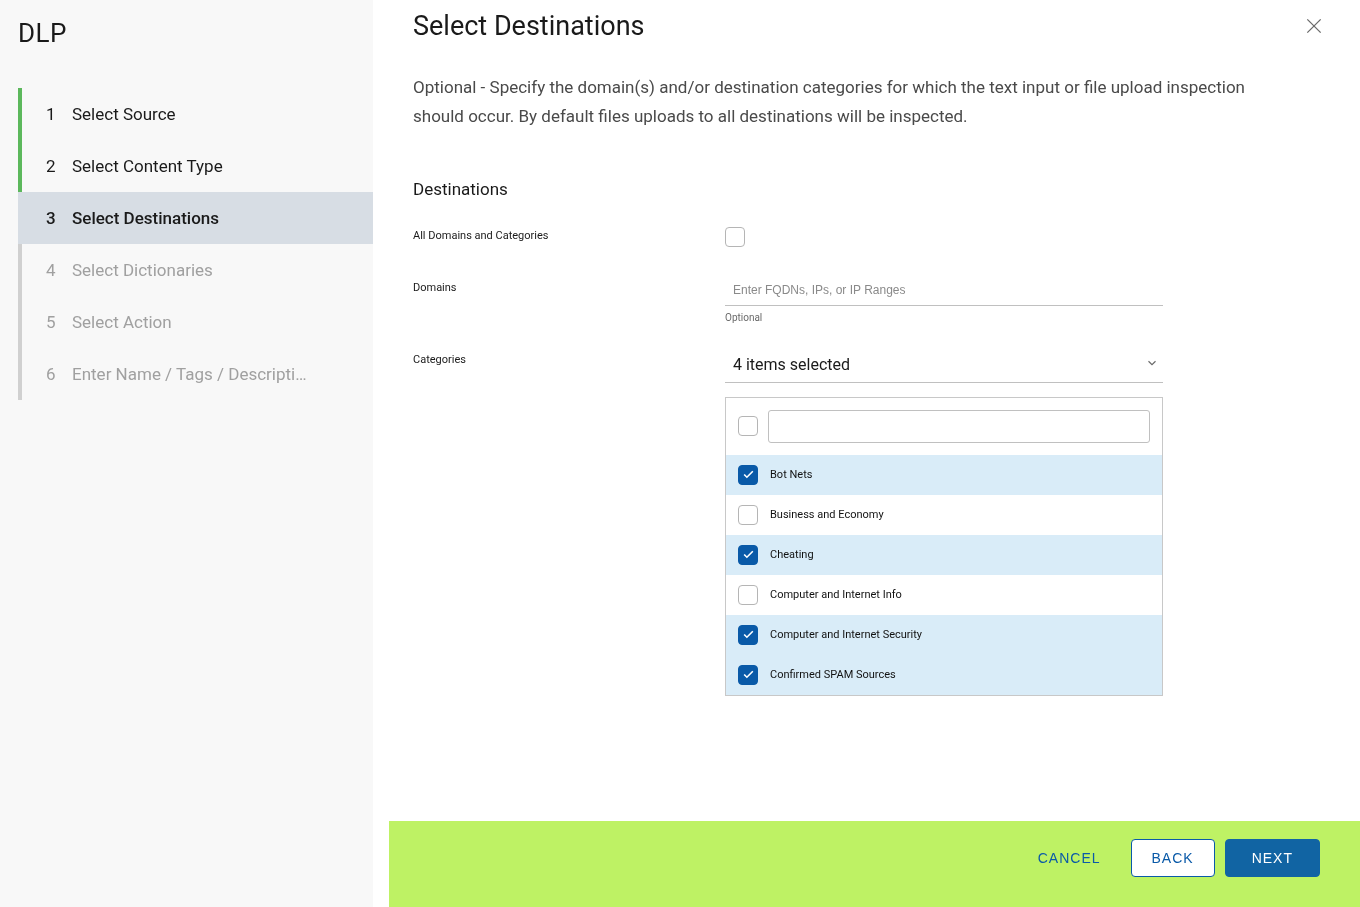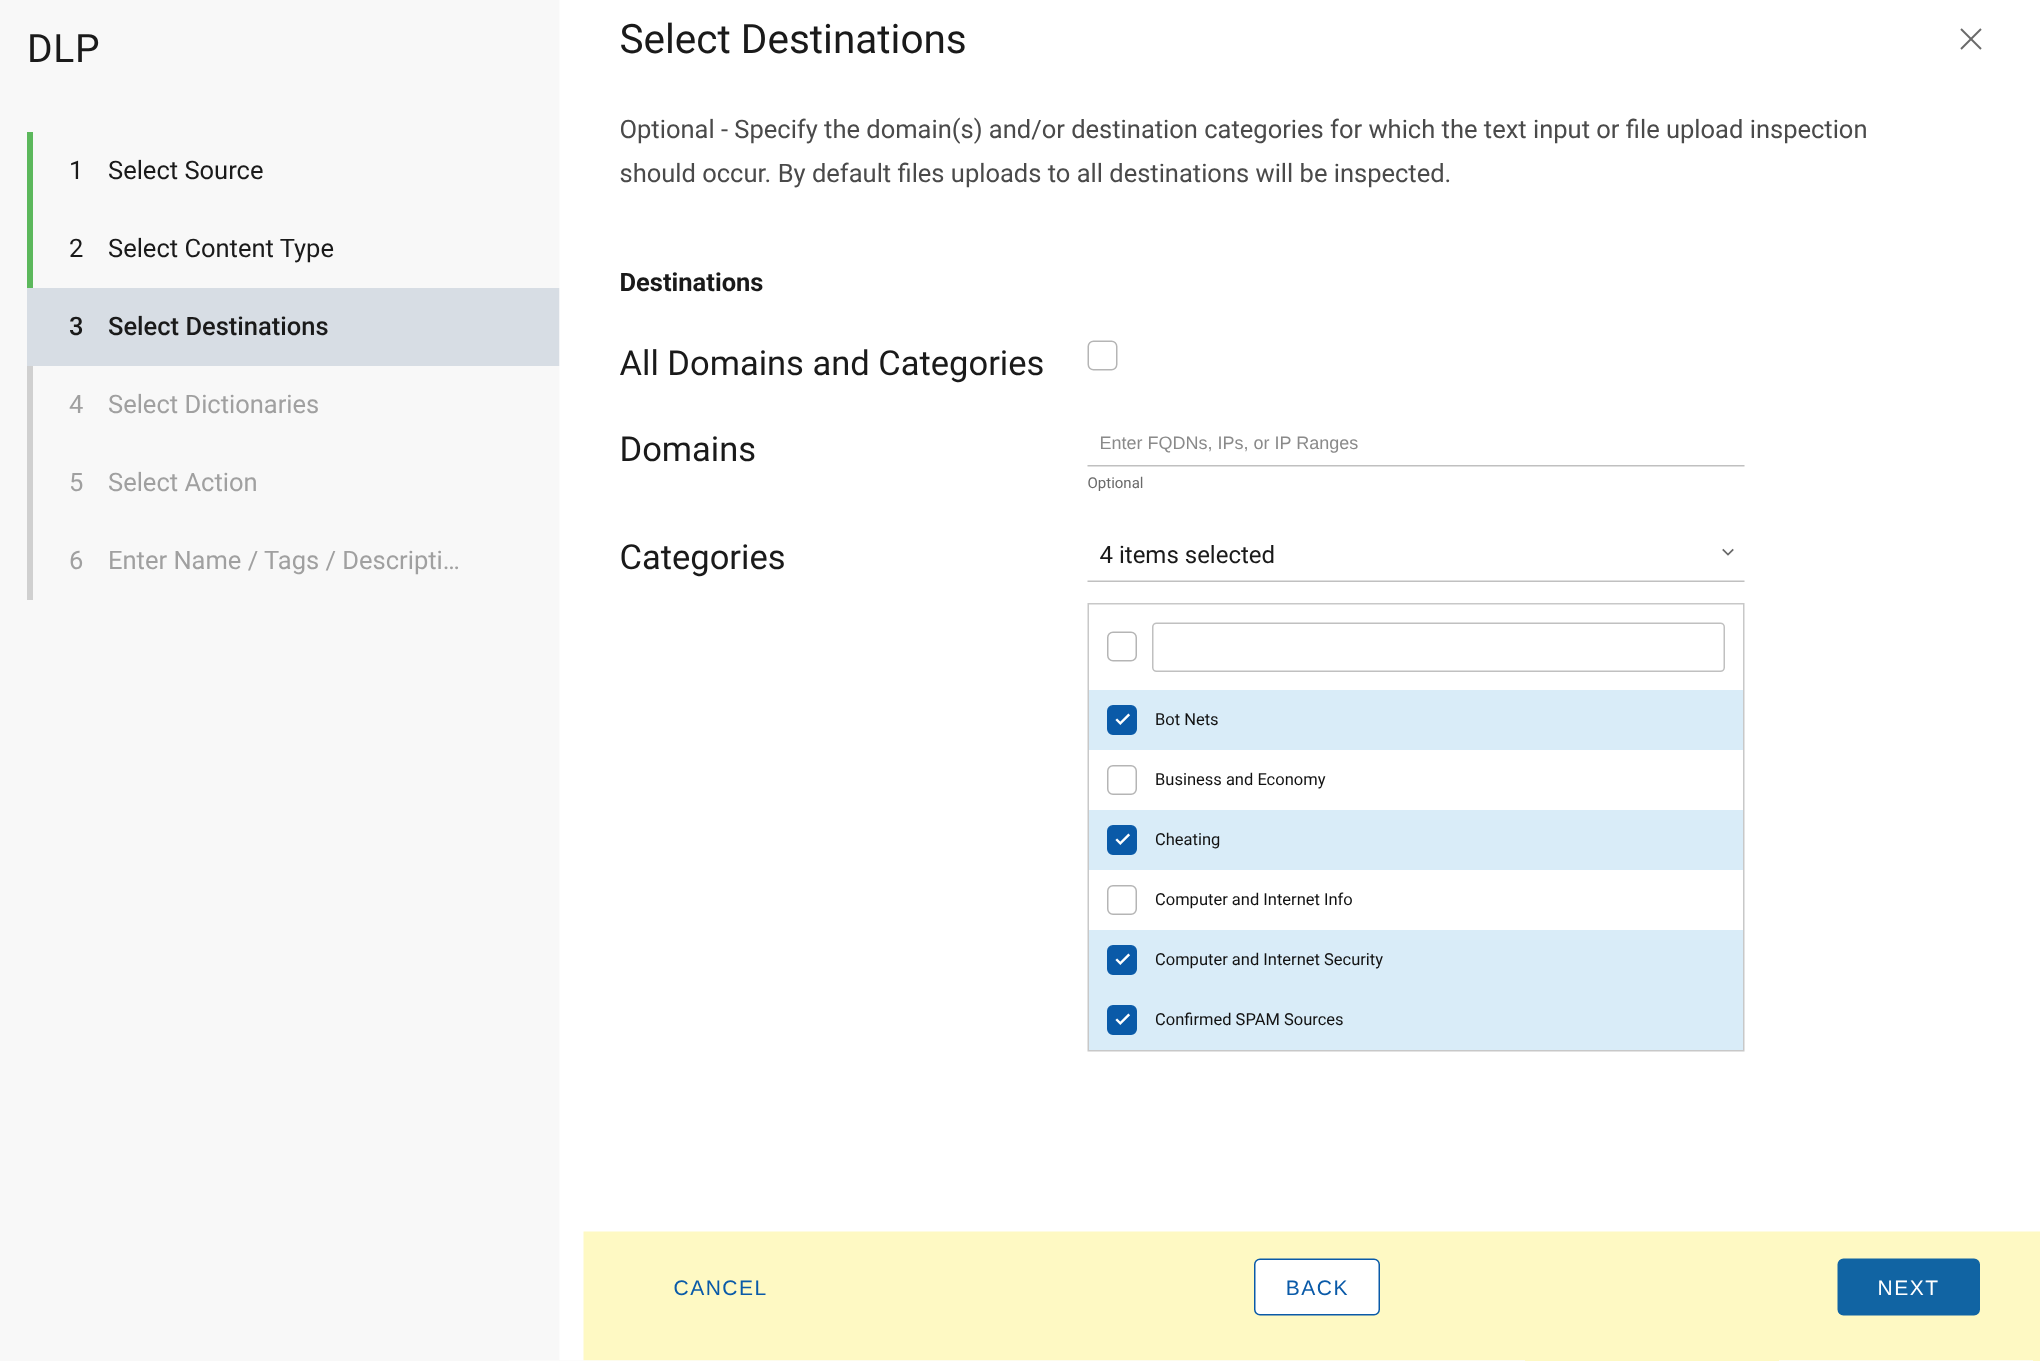--- a/index.html
+++ b/index.html
@@ -106,32 +106,32 @@
       padding: 28px 90px 0 40px;
       font-size: 17px;
       color: #4a4a4a;
       line-height: 1.7;
     }
     .form-section {
       padding: 48px 40px 0 40px;
     }
     .section-heading {
       font-size: 17px;
-      font-weight: 700;
+      font-weight: 400;
       color: #1a1a1a;
       margin-bottom: 28px;
     }
     .form-row {
       display: flex;
       align-items: flex-start;
       margin-bottom: 28px;
     }
     .form-label {
       width: 312px;
-      font-size: 23px;
+      font-size: 11px;
       color: #1a1a1a;
       padding-top: 2px;
     }
     .form-control {
       flex: 1;
       max-width: 438px;
     }
     .checkbox-plain {
       width: 20px;
       height: 20px;
@@ -234,24 +234,24 @@
     }
     .dropdown-item:not(.selected) .cb svg {
       display: none;
     }
     .footer {
       position: absolute;
       bottom: 0;
       right: 0;
       left: 16px;
       display: flex;
-      justify-content: space-between;
+      justify-content: flex-end;
       gap: 10px;
       padding: 18px 40px 30px 40px;
-      background: #fef9c3;
+      background: #bef264;
     }
     .btn {
       font-size: 14px;
       letter-spacing: 1px;
       padding: 10px 20px;
       border-radius: 4px;
       cursor: pointer;
       border: 1px solid transparent;
       font-weight: 500;
     }

